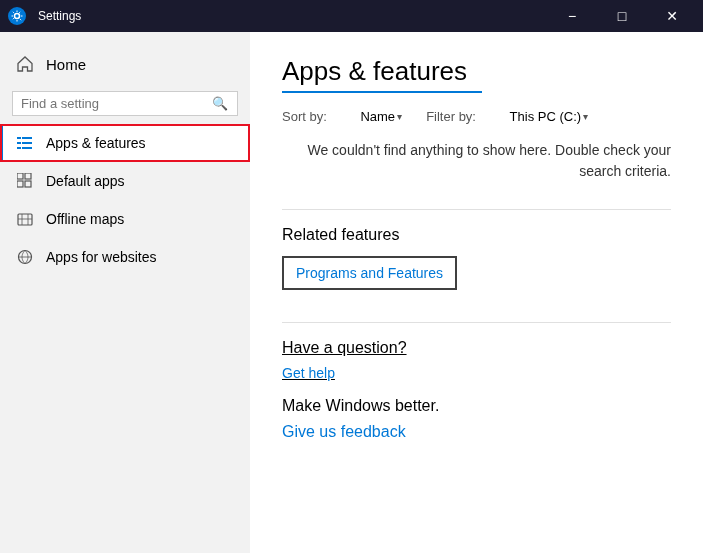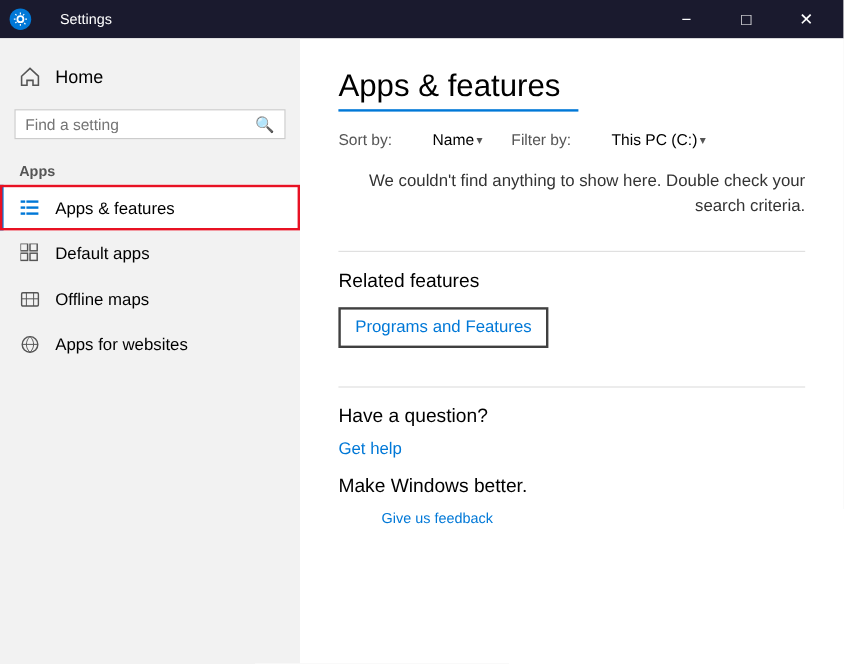--- a/index.html
+++ b/index.html
@@ -19,21 +19,21 @@
       height: 32px;
       display: flex;
       align-items: center;
       justify-content: space-between;
       padding: 0 8px;
       flex-shrink: 0;
     }
     .title-bar-left {
       display: flex;
       align-items: center;
-      gap: 24px;
+      gap: 12px;
     }
     .title-bar-icon {
       width: 18px;
       height: 18px;
       background: #0078d7;
       border-radius: 50%;
       display: flex;
       align-items: center;
       justify-content: center;
     }
@@ -237,20 +237,21 @@
     }
     .link-text {
       color: #0078d7;
       font-size: 14px;
       cursor: pointer;
       text-decoration: none;
     }
 
     .question-section {
       margin-top: 8px;
+      text-decoration: underline;
     }
     .question-title {
       font-size: 16px;
       font-weight: 400;
       color: #000;
       margin-bottom: 8px;
     }
     .question-link {
       color: #0078d7;
       font-size: 14px;
@@ -261,24 +262,23 @@
     }
 
     .windows-better-title {
       font-size: 16px;
       font-weight: 400;
       color: #000;
       margin-bottom: 8px;
     }
     .windows-better-link {
       color: #0078d7;
-      font-size: 12px;
+      font-size: 16px;
       cursor: pointer;
       text-decoration: none;
-      margin-left: 36px;
     }
   </style>
 </head>
 <body>
 
 <div class="title-bar">
   <div class="title-bar-left">
     <div class="title-bar-icon">
       <svg viewBox="0 0 12 12" fill="white">
         <circle cx="6" cy="6" r="2.5" fill="none" stroke="white" stroke-width="1.5"></circle>
@@ -305,21 +305,20 @@
         </svg>
       </div>
       <span>Home</span>
     </div>
 
     <div class="search-box">
       <input type="text" placeholder="Find a setting" style="">
       <span class="search-icon">🔍</span>
     </div>
 
-    <div class="sidebar-section-label">Apps</div>
 
     <div class="sidebar-item active" style="position:relative;">
       <div class="sidebar-item-icon">
         <svg width="16" height="16" viewBox="0 0 16 16" fill="none">
           <rect x="0" y="2" width="4" height="2" fill="#0078d7"></rect>
           <rect x="5" y="2" width="10" height="2" fill="#0078d7"></rect>
           <rect x="0" y="7" width="4" height="2" fill="#0078d7"></rect>
           <rect x="5" y="7" width="10" height="2" fill="#0078d7"></rect>
           <rect x="0" y="12" width="4" height="2" fill="#0078d7"></rect>
           <rect x="5" y="12" width="10" height="2" fill="#0078d7"></rect>

